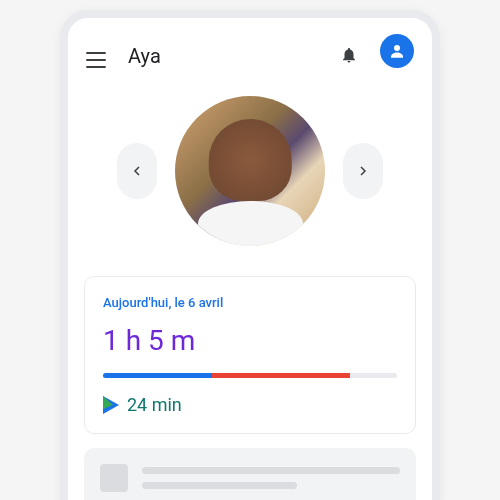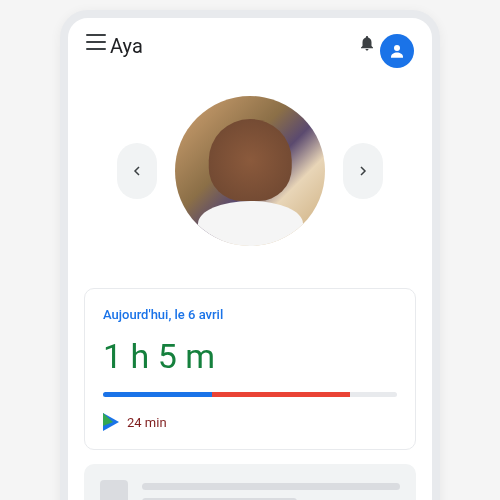--- a/index.html
+++ b/index.html
@@ -13,23 +13,23 @@
     .phone {
       width: 380px;
       background: #fff;
       border-radius: 28px;
       border: 8px solid #e8eaed;
       overflow: hidden;
       box-shadow: 0 2px 12px rgba(0,0,0,0.06);
     }
     .header {
       display: flex;
-      align-items: flex-start;
+      align-items: flex-end;
       padding: 16px 18px 8px 18px;
-      gap: 4px;
+      gap: 22px;
     }
     .menu-icon {
       width: 20px;
       height: 16px;
       display: flex;
       flex-direction: column;
       justify-content: space-between;
       cursor: pointer;
     }
     .menu-icon span {
@@ -93,36 +93,36 @@
       border-radius: 50% 50% 40% 40%;
     }
     .profile-photo::after {
       content: '';
       position: absolute;
       bottom: 0; left: 15%; right: 15%; height: 30%;
       background: #f5f5f5;
       border-radius: 50% 50% 0 0;
     }
     .card {
-      margin: 12px 16px 14px 16px;
+      margin: 0 16px 14px 16px;
       padding: 18px;
       border-radius: 10px;
       border: 1px solid #e8eaed;
       background: #fff;
     }
     .card-date {
       color: #1a73e8;
       font-size: 13px;
       font-weight: 500;
       margin-bottom: 14px;
     }
     .total-time {
-      font-size: 34px;
+      font-size: 28px;
       font-weight: 400;
-      color: #15803d;
+      color: #6d28d9;
       margin-bottom: 16px;
     }
     .bar {
       height: 5px;
       background: #e8eaed;
       border-radius: 3px;
       display: flex;
       overflow: hidden;
       margin-bottom: 16px;
     }
@@ -130,22 +130,22 @@
     .seg-chrome { background: #ea4335; }
     .seg-youtube { background: #ea4335; }
     .apps {
       display: flex;
       gap: 20px;
     }
     .app {
       display: flex;
       align-items: center;
       gap: 6px;
-      font-size: 13px;
-      color: #7f1d1d;
+      font-size: 18px;
+      color: #0f766e;
     }
     .app-icon {
       width: 18px;
       height: 18px;
       flex-shrink: 0;
     }
     .play-triangle {
       width: 0; height: 0;
       border-top: 9px solid transparent;
       border-bottom: 9px solid transparent;

